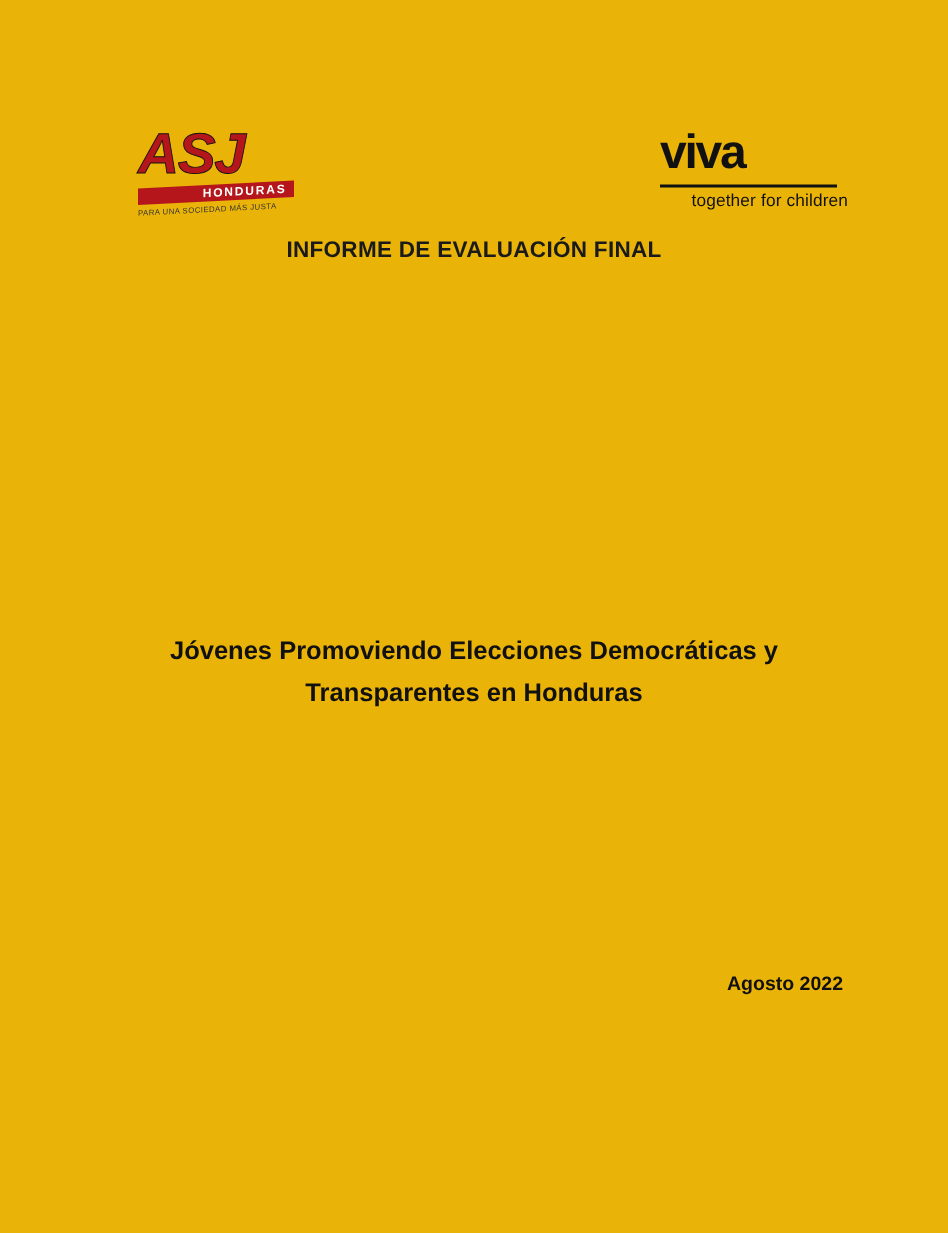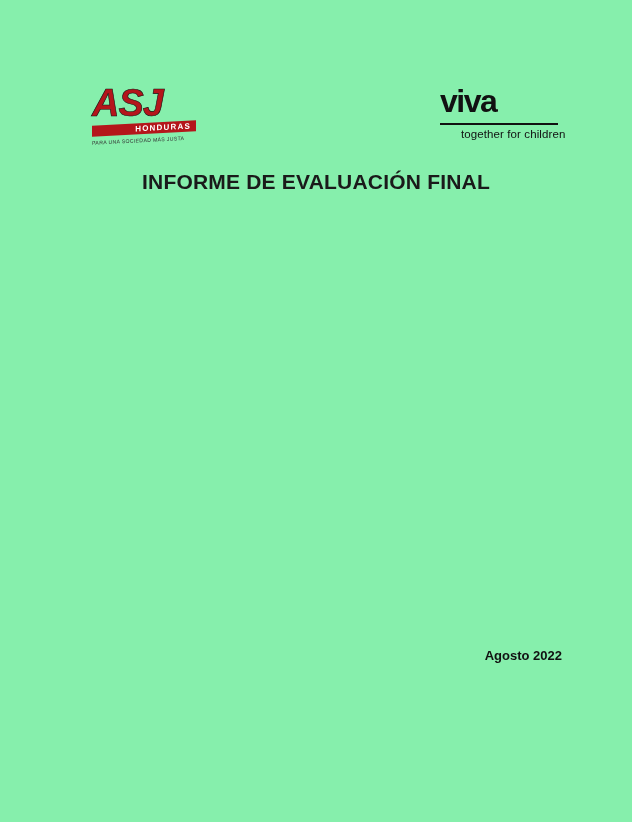--- a/index.html
+++ b/index.html
@@ -17,21 +17,21 @@
     background: #ffffff;
     overflow: hidden;
     box-sizing: border-box;
   }
   .page-inner {
     position: absolute;
     left: 0;
     top: 0;
     right: 0;
     bottom: 0;
-    background: #86efac;
+    background: #eab308;
   }
 
   
   .logos {
     position: absolute;
     top: 74px;
     left: 0;
     width: 100%;
     height: 80px;
   }
@@ -111,25 +111,25 @@
     color: #111111;
     margin-top: 3px;
     letter-spacing: 0.1px;
     font-family: "Liberation Sans", sans-serif;
     padding-left: 21px;
   }
 
   
   .report-type {
     position: absolute;
-    top: 170px;
+    top: 158px;
     left: 0;
     width: 100%;
     text-align: center;
-    font-size: 21px;
+    font-size: 15px;
     font-weight: bold;
     color: #1a1a1a;
     letter-spacing: 0.2px;
   }
   .doc-title {
     position: absolute;
     top: 420px;
     left: 0;
     width: 100%;
     text-align: center;
@@ -169,17 +169,18 @@
       <div class="viva-logo">
         <div class="viva-word"><span>viva</span></div>
         <div class="viva-rule"></div>
         <div class="viva-tag">together for children</div>
       </div>
 
     </div>
 
     <div class="report-type">INFORME DE EVALUACIÓN FINAL</div>
 
+    <div class="doc-title">Jóvenes Promoviendo Elecciones Democráticas y Transparentes en Honduras</div>
 
     <div class="doc-date">Agosto 2022</div>
 
   </div>
 </div>
 
 </body></html>

